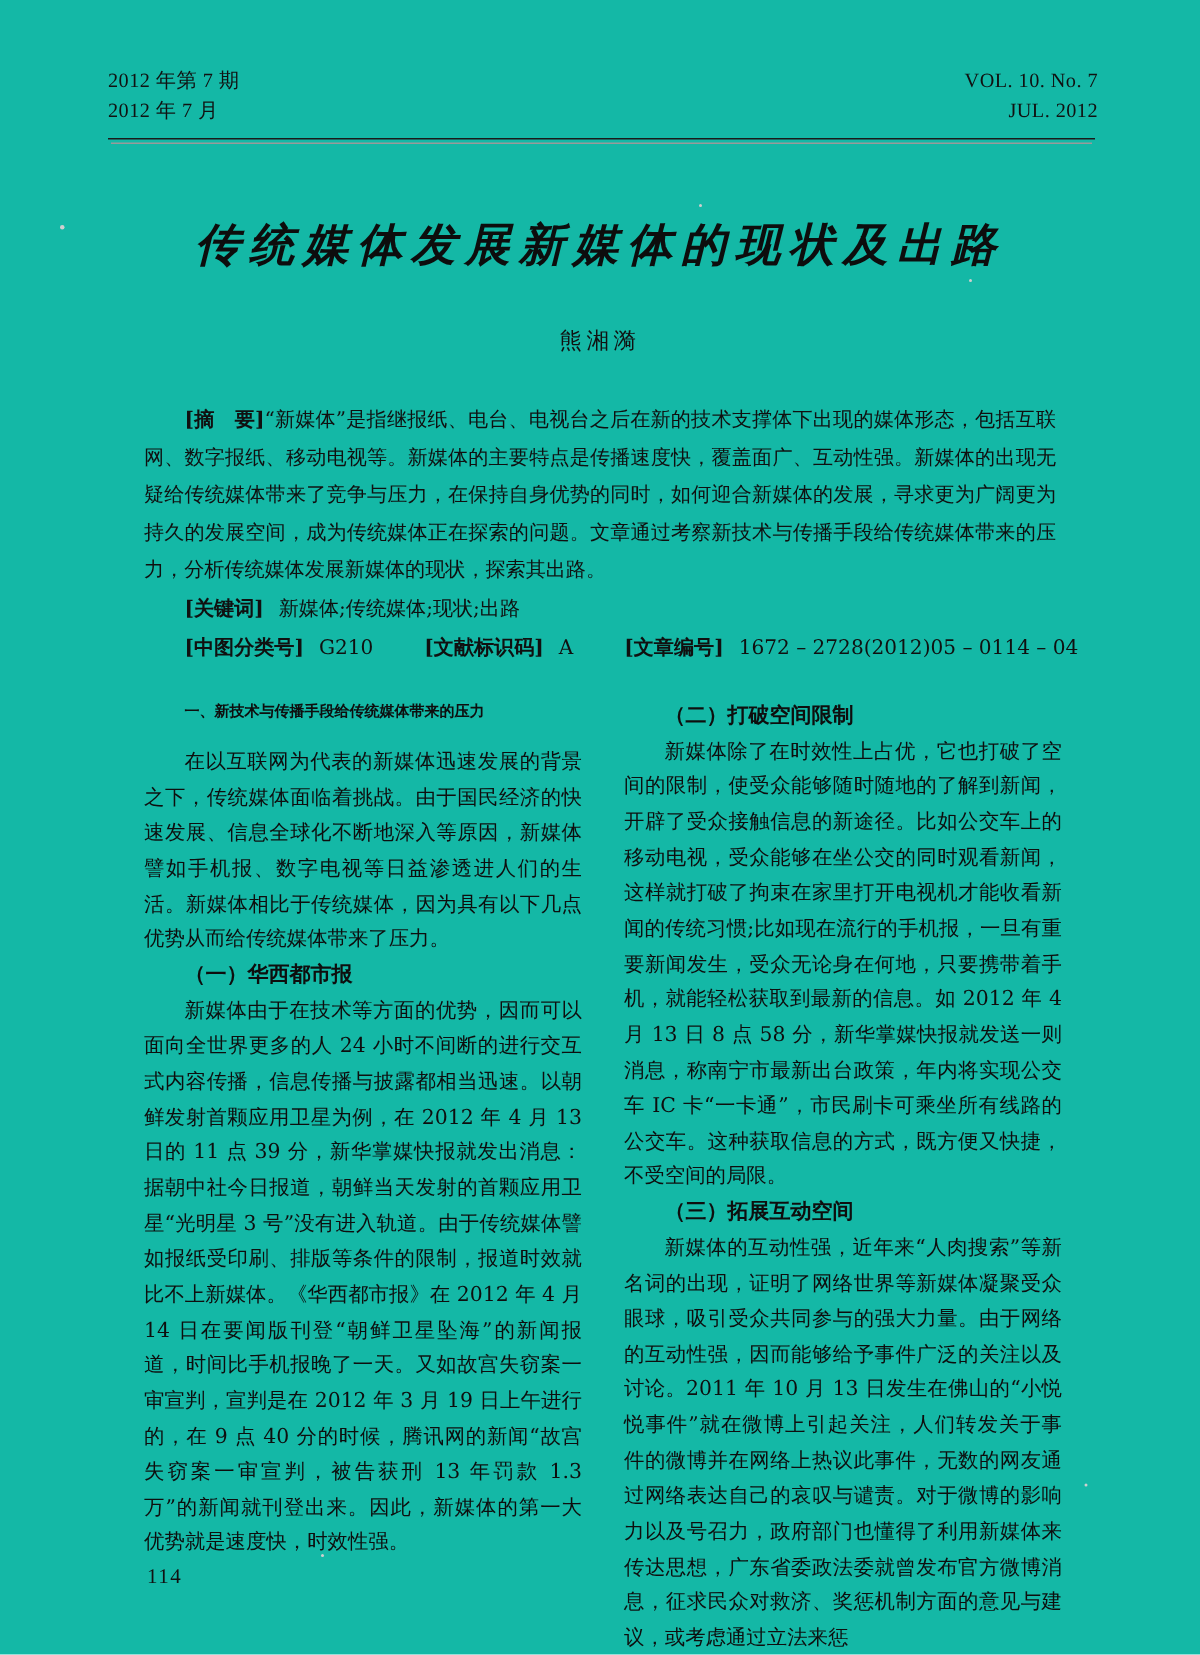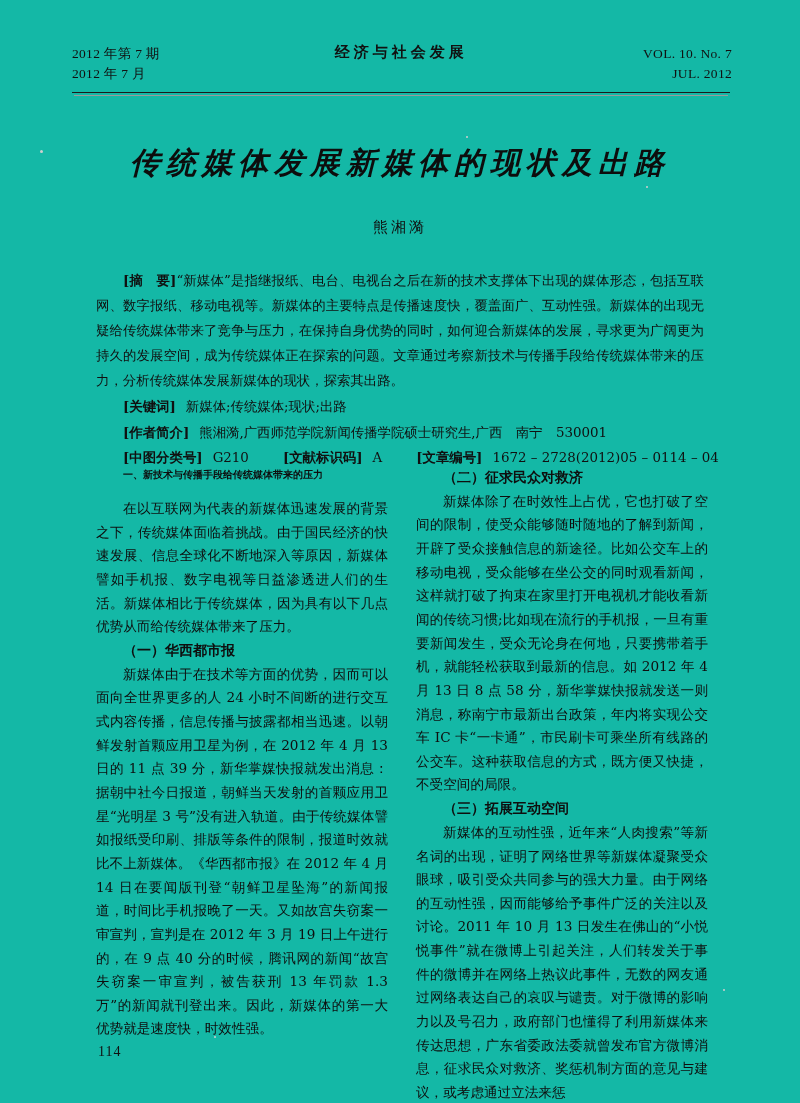--- a/index.html
+++ b/index.html
@@ -173,51 +173,49 @@
 <body>
 
 <div class="page">
 
   <div class="masthead">
     <div class="mh-left">
       <div>2012 年第 7 期</div>
       <div>2012 年 7 月</div>
     </div>
     <div class="mh-center">
-      <div class="mh-cn">经济与社会发展</div>
     </div>
     <div class="mh-right">
       <div>VOL. 10. No. 7</div>
       <div>JUL. 2012</div>
     </div>
   </div>
   <div class="rule"></div>
   <div class="rule shadow"></div>
 
   <div class="article-title">传统媒体发展新媒体的现状及出路</div>
   <div class="article-author">熊湘漪</div>
 
   <div class="frontmatter">
     <div class="fm-abstract"><span class="fm-tag">[摘　要]</span><span>“新媒体”是指继报纸、电台、电视台之后在新的技术支撑体下出现的媒体形态，包括互联网、数字报纸、移动电视等。新媒体的主要特点是传播速度快，覆盖面广、互动性强。新媒体的出现无疑给传统媒体带来了竞争与压力，在保持自身优势的同时，如何迎合新媒体的发展，寻求更为广阔更为持久的发展空间，成为传统媒体正在探索的问题。文章通过考察新技术与传播手段给传统媒体带来的压力，分析传统媒体发展新媒体的现状，探索其出路。</span></div>
     <div class="fm-line"><span class="fm-tag">[关键词]</span><span class="fm-gap-s"></span><span>新媒体;传统媒体;现状;出路</span></div>
-    <div class="fm-line"><span class="fm-tag">[作者简介]</span><span class="fm-gap-s"></span><span>熊湘漪,广西师范学院新闻传播学院硕士研究生,广西　南宁　530001</span></div>
     <div class="fm-line"><span class="fm-tag">[中图分类号]</span><span class="fm-gap-s"></span><span>G210</span><span class="fm-gap-l"></span><span class="fm-tag">[文献标识码]</span><span class="fm-gap-s"></span><span>A</span><span class="fm-gap-l"></span><span class="fm-tag">[文章编号]</span><span class="fm-gap-s"></span><span>1672 – 2728(2012)05 – 0114 – 04</span></div>
   </div>
 
   <div class="body-area">
 
     <div class="col left">
       <div class="h1">一、新技术与传播手段给传统媒体带来的压力</div>
       <div class="para">在以互联网为代表的新媒体迅速发展的背景之下，传统媒体面临着挑战。由于国民经济的快速发展、信息全球化不断地深入等原因，新媒体譬如手机报、数字电视等日益渗透进人们的生活。新媒体相比于传统媒体，因为具有以下几点优势从而给传统媒体带来了压力。</div>
       <div class="h2">（一）华西都市报</div>
       <div class="para">新媒体由于在技术等方面的优势，因而可以面向全世界更多的人 24 小时不间断的进行交互式内容传播，信息传播与披露都相当迅速。以朝鲜发射首颗应用卫星为例，在 2012 年 4 月 13 日的 11 点 39 分，新华掌媒快报就发出消息：据朝中社今日报道，朝鲜当天发射的首颗应用卫星“光明星 3 号”没有进入轨道。由于传统媒体譬如报纸受印刷、排版等条件的限制，报道时效就比不上新媒体。《华西都市报》在 2012 年 4 月 14 日在要闻版刊登“朝鲜卫星坠海”的新闻报道，时间比手机报晚了一天。又如故宫失窃案一审宣判，宣判是在 2012 年 3 月 19 日上午进行的，在 9 点 40 分的时候，腾讯网的新闻“故宫失窃案一审宣判，被告获刑 13 年罚款 1.3 万”的新闻就刊登出来。因此，新媒体的第一大优势就是速度快，时效性强。</div>
     </div>
 
     <div class="col right">
-      <div class="h2">（二）征求民众对救济</div>
+      <div class="h2">（二）打破空间限制</div>
       <div class="para">新媒体除了在时效性上占优，它也打破了空间的限制，使受众能够随时随地的了解到新闻，开辟了受众接触信息的新途径。比如公交车上的移动电视，受众能够在坐公交的同时观看新闻，这样就打破了拘束在家里打开电视机才能收看新闻的传统习惯;比如现在流行的手机报，一旦有重要新闻发生，受众无论身在何地，只要携带着手机，就能轻松获取到最新的信息。如 2012 年 4 月 13 日 8 点 58 分，新华掌媒快报就发送一则消息，称南宁市最新出台政策，年内将实现公交车 IC 卡“一卡通”，市民刷卡可乘坐所有线路的公交车。这种获取信息的方式，既方便又快捷，不受空间的局限。</div>
       <div class="h2">（三）拓展互动空间</div>
       <div class="para">新媒体的互动性强，近年来“人肉搜索”等新名词的出现，证明了网络世界等新媒体凝聚受众眼球，吸引受众共同参与的强大力量。由于网络的互动性强，因而能够给予事件广泛的关注以及讨论。2011 年 10 月 13 日发生在佛山的“小悦悦事件”就在微博上引起关注，人们转发关于事件的微博并在网络上热议此事件，无数的网友通过网络表达自己的哀叹与谴责。对于微博的影响力以及号召力，政府部门也懂得了利用新媒体来传达思想，广东省委政法委就曾发布官方微博消息，征求民众对救济、奖惩机制方面的意见与建议，或考虑通过立法来惩</div>
     </div>
 
   </div>
 
   <div class="page-number">114</div>
 
   <div class="speck" style="left:40px;top:150px;width:3px;height:3px;"></div>

